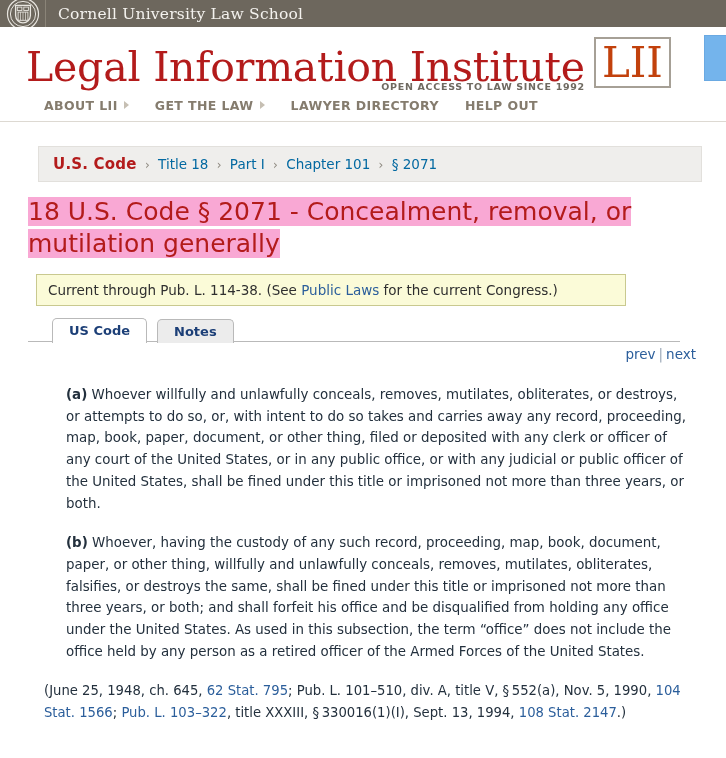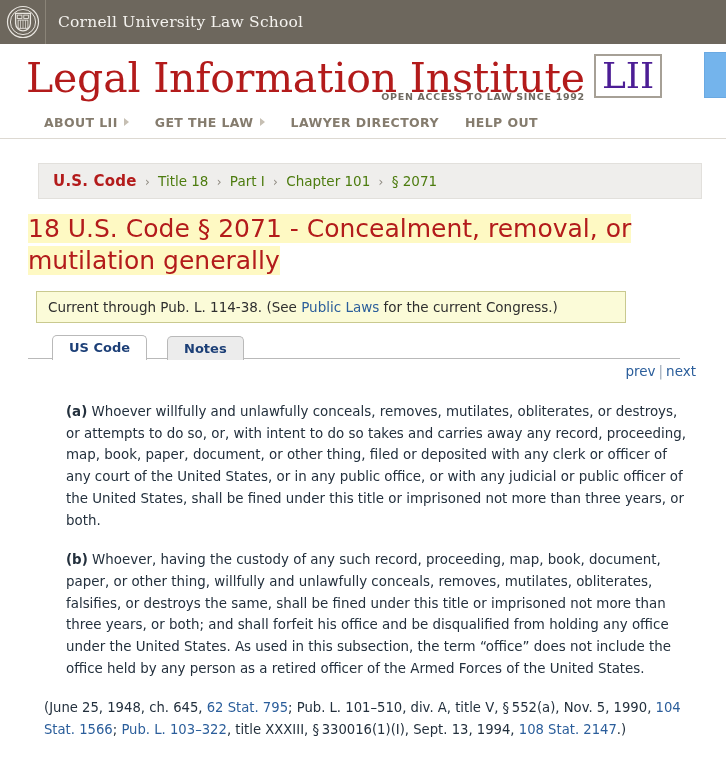--- a/index.html
+++ b/index.html
@@ -6,21 +6,21 @@
   html, body {
     margin: 0; padding: 0;
     width: 726px; height: 758px;
     background: #ffffff;
     font-family: "DejaVu Sans", "Liberation Sans", sans-serif;
     overflow: hidden;
   }
 
   
   .cornell-bar {
-    height: 44px;
+    height: 27px;
     background: #6d675d;
     display: flex;
     align-items: center;
     position: relative;
   }
   .cornell-seal-wrap {
     width: 46px; height: 44px;
     display: flex; align-items: center; justify-content: center;
     border-right: 1px solid #8a8478;
     flex: 0 0 auto;
@@ -58,22 +58,22 @@
     font-weight: bold;
     letter-spacing: 0.7px;
     color: #6f6a61;
     white-space: nowrap;
     text-align: right;
   }
   .lii-mark {
     margin-left: 9px;
     margin-bottom: 1px;
     font-family: "DejaVu Serif", "Liberation Serif", serif;
-    font-size: 36px;
-    color: #4c1d95;
+    font-size: 42px;
+    color: #c2410c;
     border-left: 2px solid #a6a096;
     border-right: 2px solid #a6a096;
     border-top: 2px solid #a6a096;
     border-bottom: 2px solid #a6a096;
     border-top-color: #a6a096;
     padding: 0 6px;
     line-height: 1.12;
     position: relative;
   }
   .lii-mark::before, .lii-mark::after { content: ""; }
@@ -126,32 +126,32 @@
     font-size: 13.5px;
     color: #6f6a61;
   }
   .crumb-root {
     color: #b31b1b;
     font-weight: bold;
     font-size: 15px;
     letter-spacing: 0.2px;
   }
   .crumb-sep { color: #8d887f; margin: 0 4px; font-size: 12px; }
-  .crumb-link { color: #4d7c0f; }
+  .crumb-link { color: #0369a1; }
 
   
   .page-title {
     margin: 14px 0 0 28px;
     font-size: 25px;
     color: #b31b1b;
     line-height: 1.28;
     max-width: 640px;
     font-weight: normal;
   }
-  .page-title span { background: #fef9c3; }
+  .page-title span { background: #f9a8d4; }
 
   
   .notice {
     margin: 14px 100px 0 36px;
     background: #fbfbd8;
     border: 1px solid #c9c98f;
     padding: 7px 11px;
     font-size: 13.5px;
     color: #2f2f2f;
   }
@@ -159,21 +159,21 @@
 
   
   .tabs-wrap {
     margin: 12px 0 0 28px;
     position: relative;
     height: 24px;
   }
   .tabs {
     display: flex;
     align-items: flex-end;
-    gap: 20px;
+    gap: 10px;
     position: relative;
     z-index: 2;
     padding-left: 24px;
   }
   .tab {
     border: 1px solid #b9b9b9;
     border-bottom: none;
     border-radius: 5px 5px 0 0;
     background: #ececec;
     padding: 4px 16px 4px;

